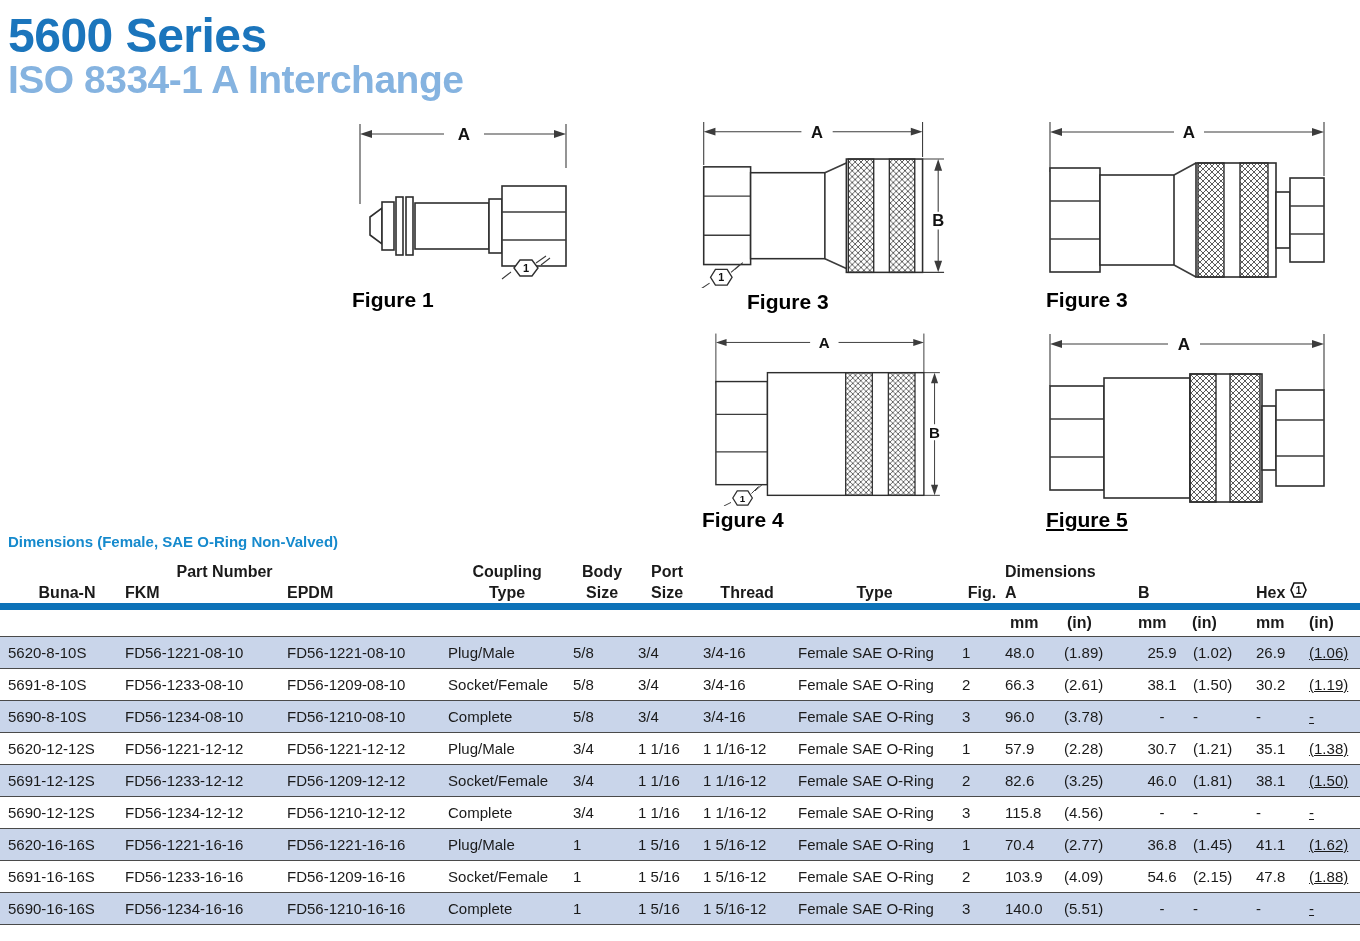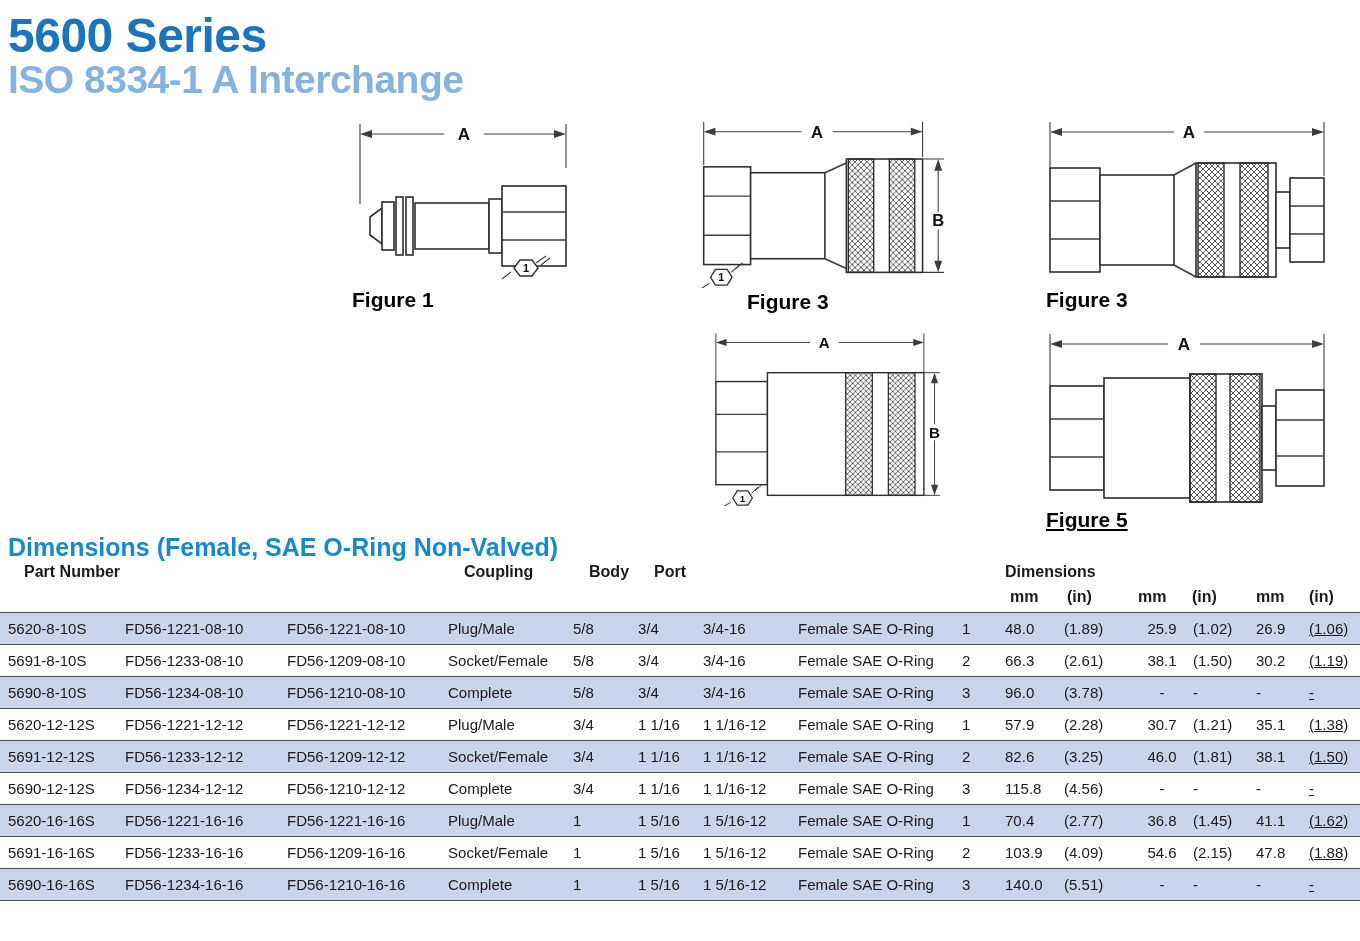--- a/index.html
+++ b/index.html
@@ -23,35 +23,35 @@
     color:var(--dark-blue);letter-spacing:-0.5px;
   }
   .subtitle{
     position:absolute;left:8px;top:58px;font-size:39px;font-weight:600;
     color:var(--light-blue);letter-spacing:-0.5px;
   }
   .fig{position:absolute;}
   .fig svg{display:block;}
   .fig-label{font-size:21px;font-weight:700;color:#000000;margin-top:2px;}
   .section-title{
-    position:absolute;left:8px;top:533px;font-size:25px;font-weight:700;
+    position:absolute;left:8px;top:533px;font-size:15px;font-weight:700;
     color:var(--section-blue);
   }
   table{
     position:absolute;left:0;top:560px;width:1360px;
     border-collapse:collapse;table-layout:fixed;
   }
   th{font-weight:700;font-size:16px;text-align:left;vertical-align:bottom;padding:0;line-height:20px;}
   thead tr.h1 th{height:22px;}
   thead tr.h2 th{height:22px;border-bottom:7px solid var(--rule-blue);}
   thead tr.units th{height:30px;border-bottom:1px solid var(--line);vertical-align:middle;}
   td{font-size:15px;height:32px;padding:0;vertical-align:middle;border-bottom:1px solid var(--line);white-space:nowrap;}
   tr.stripe td{background:var(--stripe);}
   
-  .p8{padding-left:24px;} .p4{padding-left:4px;}
+  .p8{padding-left:9px;text-align:center;} .p4{padding-left:4px;}
   .p6{padding-left:6px;} .p5{padding-left:5px;} .p12{padding-left:12px;}
   tbody td:nth-child(1){padding-left:8px;}
   tbody td:nth-child(4),tbody td:nth-child(5),tbody td:nth-child(6),
   tbody td:nth-child(7),tbody td:nth-child(8){padding-left:8px;}
   tbody td:nth-child(9){padding-left:12px;}
   tbody td:nth-child(10){text-align:left;padding-right:5px;margin-top:17px;}
   tbody td:nth-child(11){padding-left:9px;}
   tbody td:nth-child(12){padding-left:4px;text-align:center;}
   tbody td:nth-child(13){padding-left:7px;}
   tbody td:nth-child(14){padding-left:4px;}
@@ -165,20 +165,21 @@
       <rect class="knurl-rect" x="208" y="48" width="30" height="138"></rect>
       <path class="dim" d="M248,48 H266 M248,186 H266"></path>
       <path class="dim" d="M260,52 V106 M260,124 V182"></path>
       <polygon class="arr" points="260,48 256,60 264,60"></polygon>
       <polygon class="arr" points="260,186 256,174 264,174"></polygon>
       <text class="dimtext" x="260" y="121" text-anchor="middle">B</text>
       <path class="dim" d="M54,184 L62,176 M31,194 L23,198 M58,181 L66,174"></path>
       <polygon points="33,189 38,181 50,181 55,189 50,197 38,197" fill="#fff" stroke="#2e2e2e" stroke-width="1.4"></polygon>
       <text class="callout-text" x="44" y="193" text-anchor="middle">1</text>
     </svg>
+    <div class="fig-label" style="margin-left:14px;">Figure 4</div>
   </div>
 
   <div class="fig" style="left:1032px;top:330px;">
     <svg width="300" height="176" viewBox="0 0 300 176">
       <path class="dim" d="M18,4 V56 M292,4 V60"></path>
       <path class="dim" d="M22,14 H136 M168,14 H288"></path>
       <polygon class="arr" points="18,14 30,10 30,18"></polygon>
       <polygon class="arr" points="292,14 280,10 280,18"></polygon>
       <text class="dimtext" x="152" y="20" text-anchor="middle">A</text>
       <rect class="draw" x="18" y="56" width="54" height="104"></rect>
@@ -217,20 +218,37 @@
     <thead>
       <tr class="h1">
         <th colspan="3" class="p8">Part Number</th>
         <th class="p8">Coupling</th>
         <th class="p8">Body</th>
         <th class="p8">Port</th>
         <th colspan="3"></th>
         <th colspan="4">Dimensions</th>
         <th colspan="2"></th>
       </tr>
+      <tr class="h2">
+        <th class="p8">Buna-N</th>
+        <th>FKM</th>
+        <th>EPDM</th>
+        <th class="p8">Type</th>
+        <th class="p8">Size</th>
+        <th class="p8">Size</th>
+        <th class="p8">Thread</th>
+        <th class="p8">Type</th>
+        <th class="p8">Fig.</th>
+        <th colspan="2">A</th>
+        <th colspan="2" class="p4">B</th>
+        <th colspan="2" class="p4 hex-th"><span>Hex</span><svg width="17" height="16" viewBox="0 0 17 16">
+              <polygon points="4,1 13,1 16,8 13,15 4,15 1,8" fill="none" stroke="#111" stroke-width="1.6"></polygon>
+              <text x="8.5" y="12" text-anchor="middle" font-size="10" font-weight="bold" fill="#111">1</text>
+            </svg></th>
+      </tr>
       <tr class="units">
         <th colspan="9"></th>
         <th class="p5">mm</th>
         <th class="p12">(in)</th>
         <th class="p4">mm</th>
         <th class="p6">(in)</th>
         <th class="p4">mm</th>
         <th class="p5">(in)</th>
       </tr>
     </thead>

